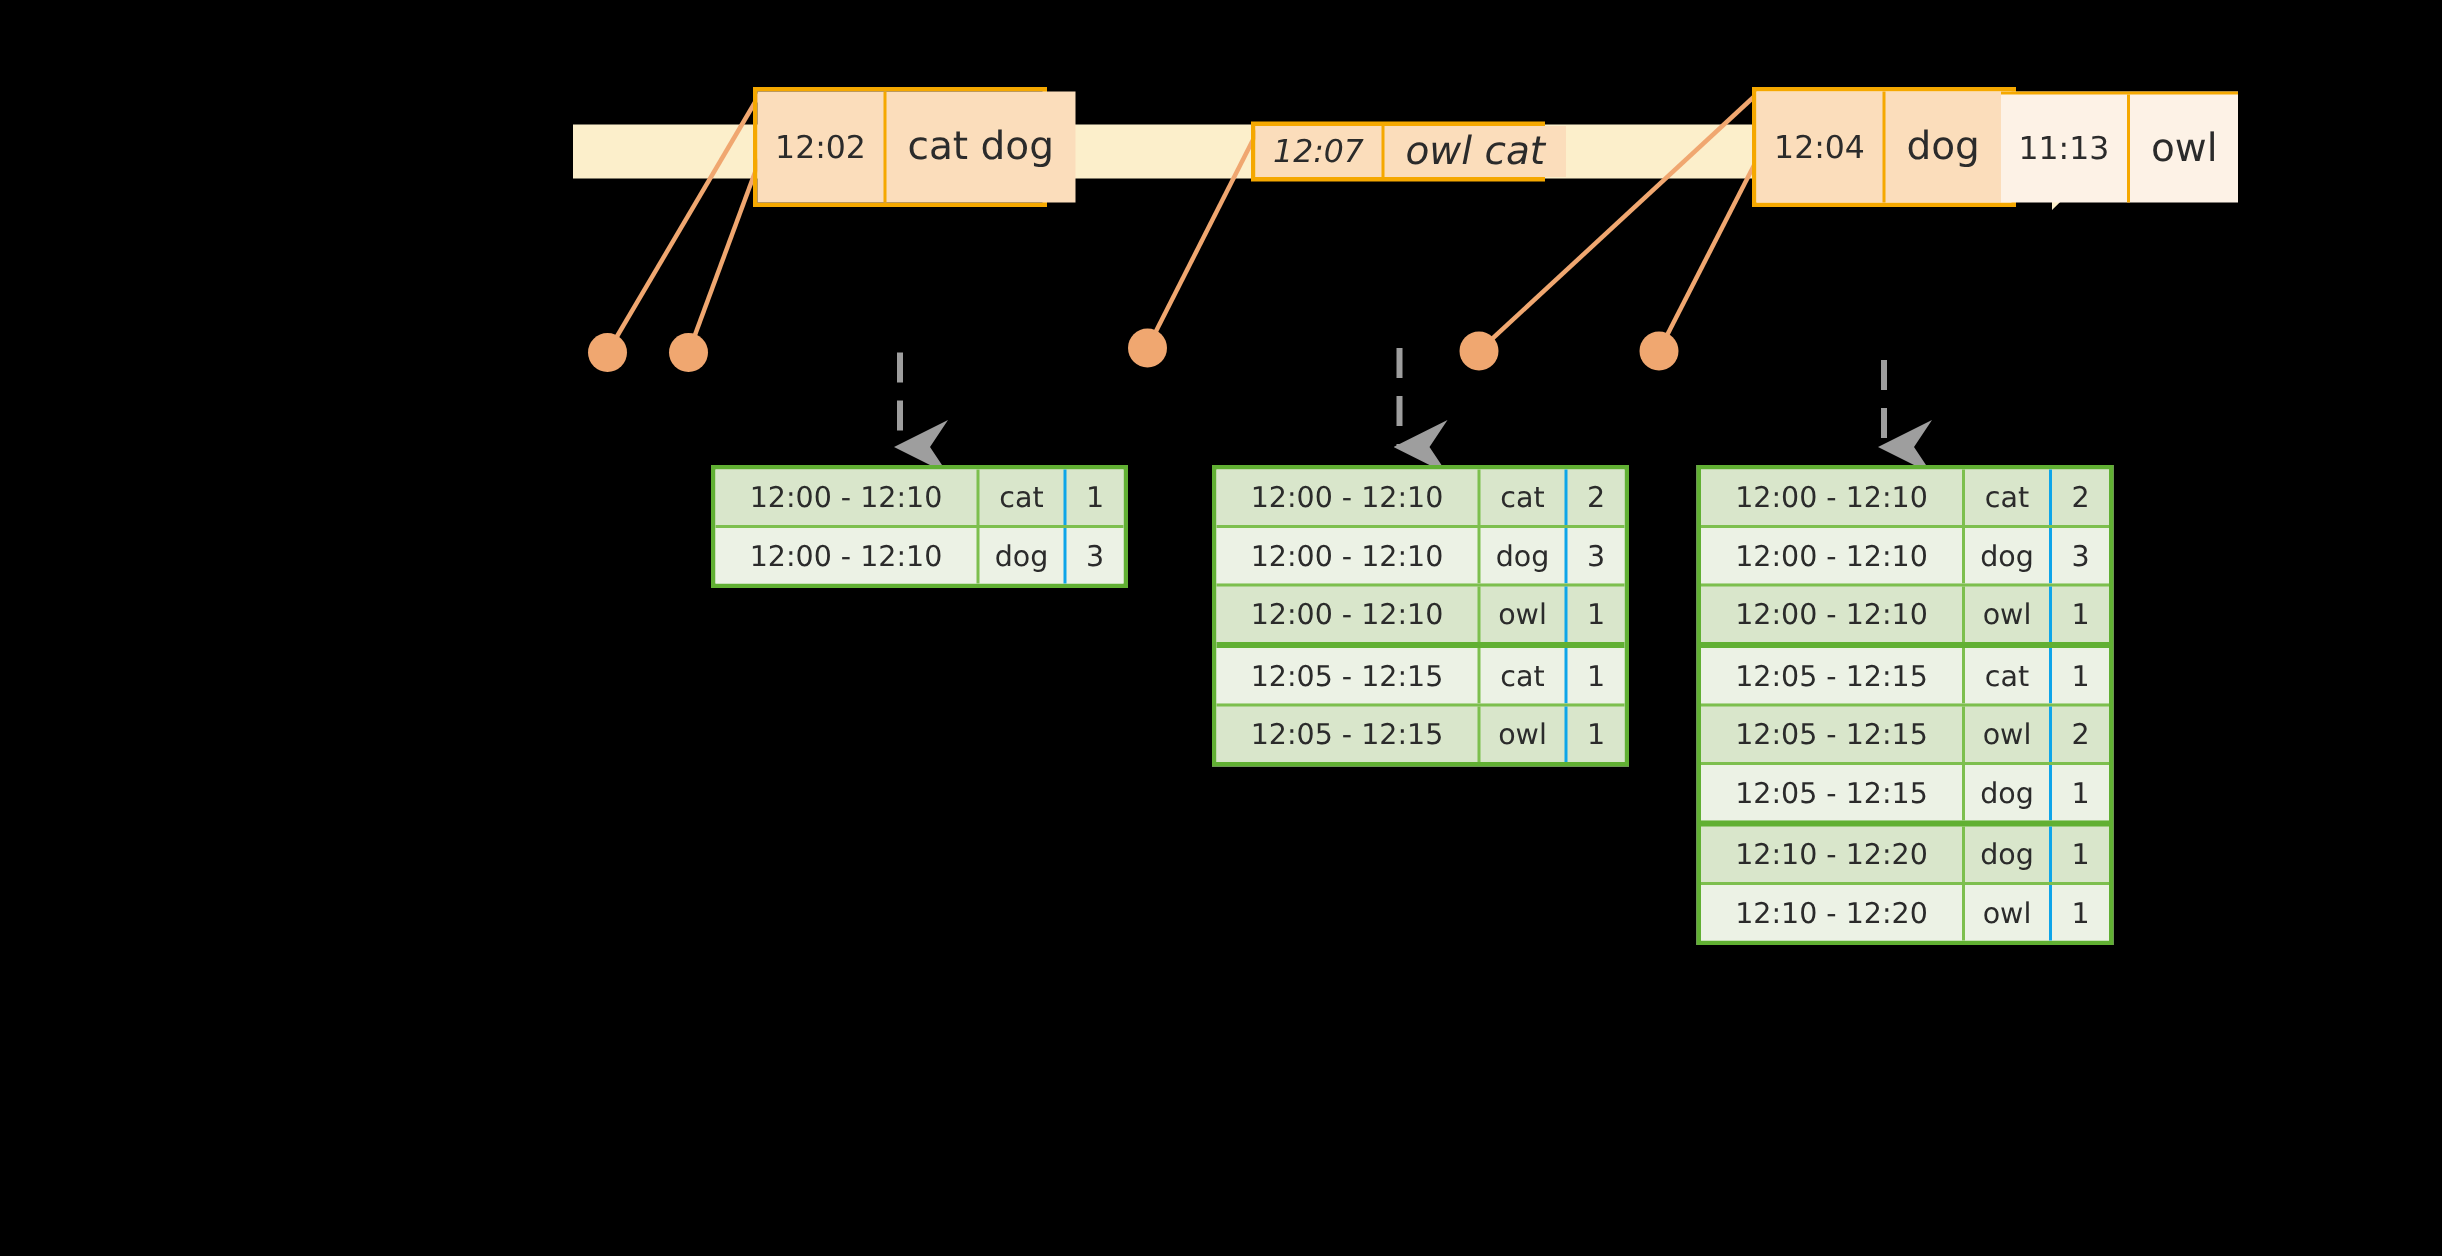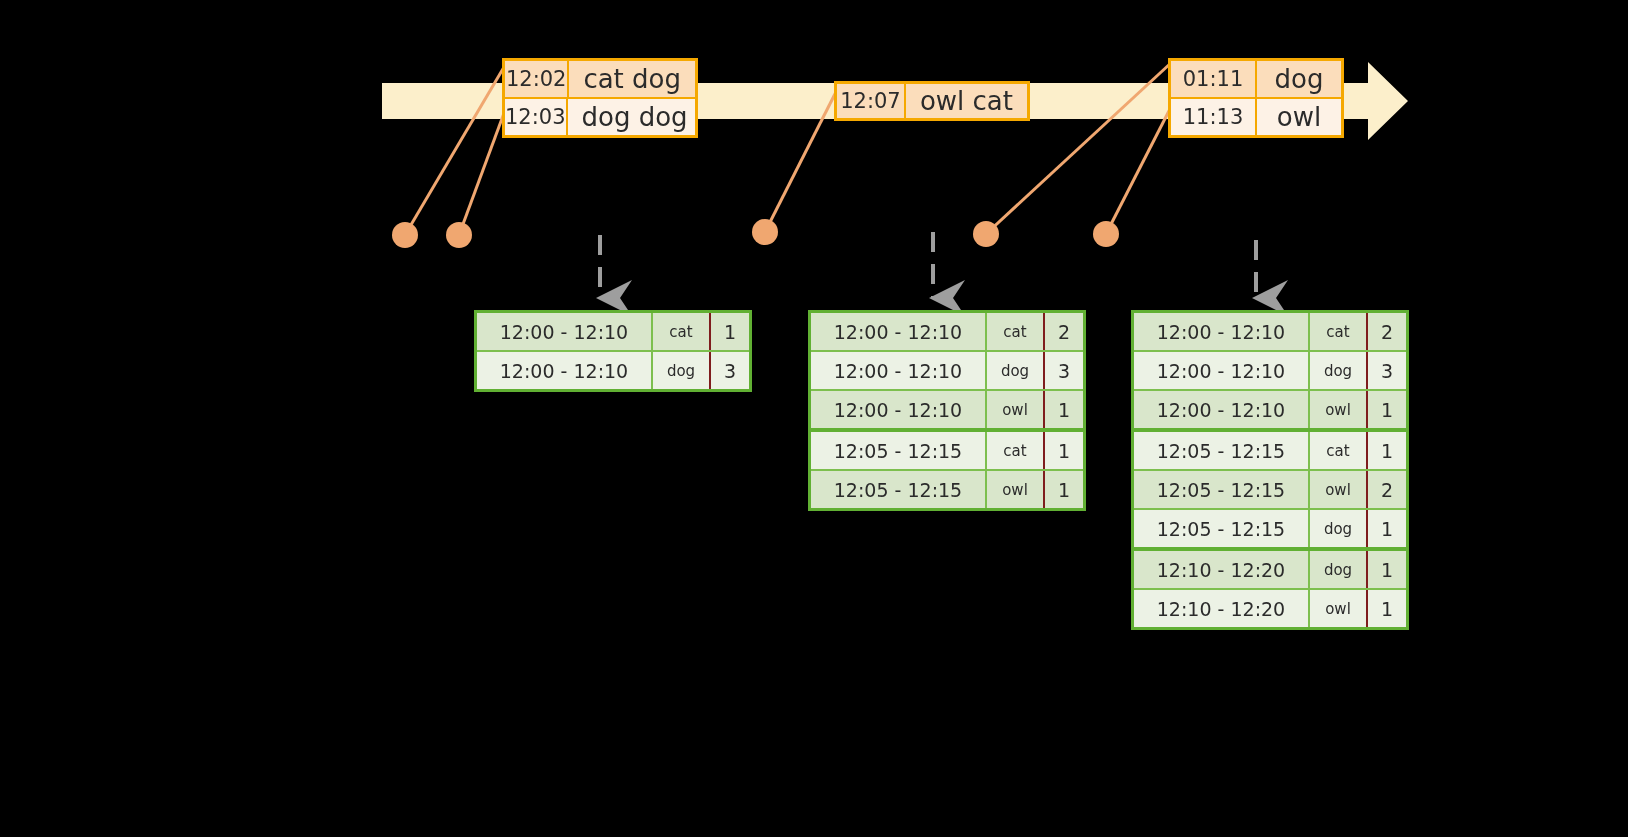--- a/index.html
+++ b/index.html
@@ -27,21 +27,21 @@
     height: 837px;
     pointer-events: none;
   }
 
   
   .evt-group {
     position: absolute;
     border: 3px solid #F5A800;
     box-sizing: border-box;
     display: flex;
-    flex-direction: column;
+    flex-direction: row;
     background: #FFF6EA;
   }
   .evt-row {
     display: flex;
     flex-direction: row;
     flex: 1 1 auto;
   }
   .evt-row + .evt-row {
     border-top: 2px solid #F5A800;
   }
@@ -96,23 +96,23 @@
     color: #2b2b2b;
     border-right: 2px solid #7DBF4E;
     box-sizing: border-box;
     white-space: nowrap;
   }
   .res-key {
     width: 58px;
     display: flex;
     align-items: center;
     justify-content: center;
-    font-size: 15px;
-    color: #2b2b2b;
-    border-right: 2px solid #7f1d1d;
+    font-size: 19px;
+    color: #2b2b2b;
+    border-right: 2px solid #0ea5e9;
     box-sizing: border-box;
   }
   .res-cnt {
     width: 38px;
     display: flex;
     align-items: center;
     justify-content: center;
     font-size: 19px;
     color: #2b2b2b;
     box-sizing: border-box;
@@ -155,34 +155,30 @@
         <line x1="1256" y1="240" x2="1256" y2="298" stroke="#9E9E9E" stroke-width="4" stroke-dasharray="20 12" marker-end="url(#dashhead)"></line>
       </g>
   </svg>
 
   <div id="event-groups">
       <div class="evt-group" style="left: 502px; top: 58px; width: 196px; height: 80px;">
         <div class="evt-row shade-a">
           <div class="evt-time">12:02</div>
           <div class="evt-val">cat dog</div>
         </div>
-        <div class="evt-row shade-b">
-          <div class="evt-time">12:03</div>
-          <div class="evt-val">dog dog</div>
-        </div>
-      </div>
-      <div class="evt-group" style="left: 834px; top: 81px; width: 196px; height: 40px;">
+      </div>
+      <div class="evt-group" style="left: 834px; top: 81px; width: 196px; height: 40px; font-style: italic;">
         <div class="evt-row shade-a">
           <div class="evt-time">12:07</div>
           <div class="evt-val">owl cat</div>
         </div>
       </div>
       <div class="evt-group" style="left: 1168px; top: 58px; width: 176px; height: 80px;">
         <div class="evt-row shade-a">
-          <div class="evt-time">01:11</div>
+          <div class="evt-time">12:04</div>
           <div class="evt-val">dog</div>
         </div>
         <div class="evt-row shade-b">
           <div class="evt-time">11:13</div>
           <div class="evt-val">owl</div>
         </div>
       </div>
     </div>
 
   <div id="result-tables">

